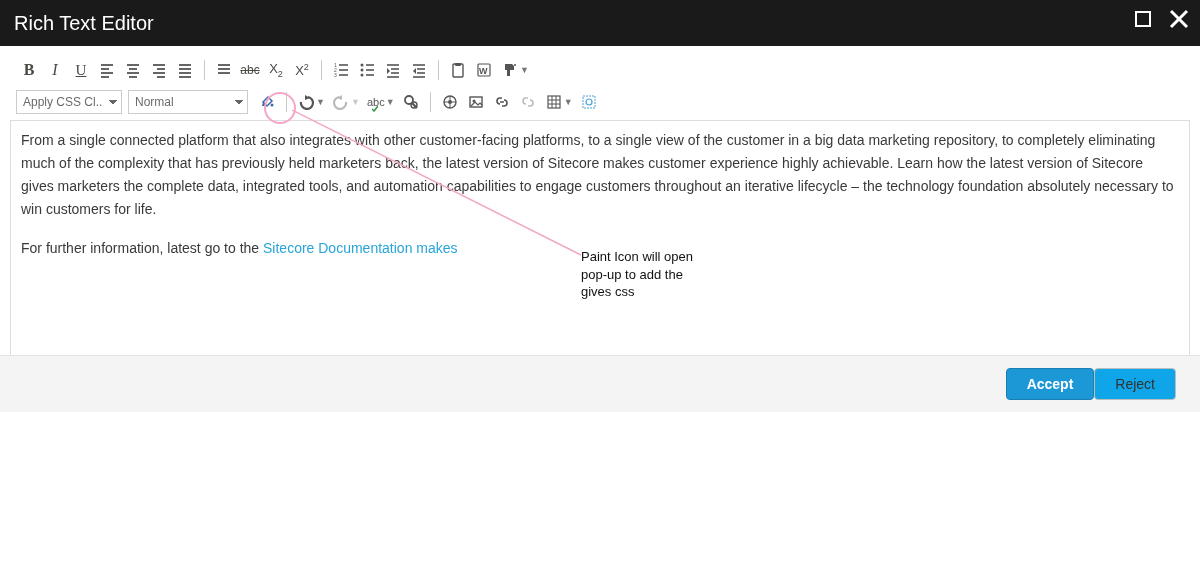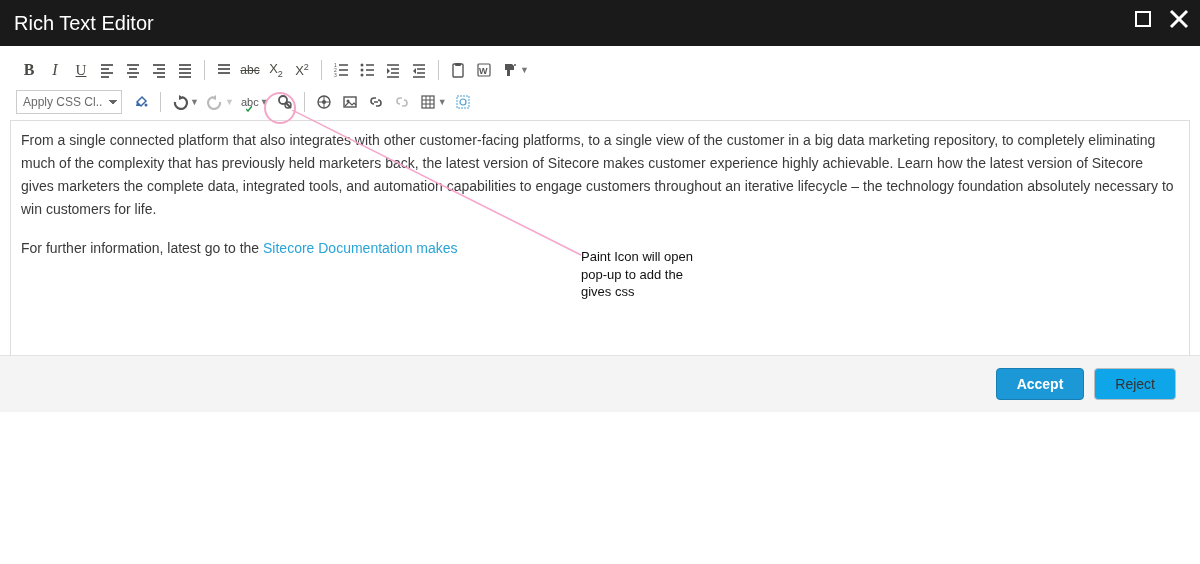--- a/index.html
+++ b/index.html
@@ -17,21 +17,21 @@
 .tb-select{height:24px;border:1px solid #ccc;background:#fff;font-size:12px;color:#6b6b6b;padding:0 18px 0 6px;margin-right:6px;appearance:none;cursor:pointer;background-image:linear-gradient(45deg,transparent 50%,#666 50%),linear-gradient(-45deg,transparent 50%,#666 50%);background-position:right 8px center,right 4px center;background-size:4px 4px,4px 4px;background-repeat:no-repeat;}
 .sel-css{width:106px;}
 .sel-fmt{width:120px;}
 .drop-arrow{font-size:9px;color:#777;margin-left:-3px;margin-right:3px;cursor:pointer;}
 .content-area{border:1px solid #ddd;min-height:320px;padding:8px 10px;font-size:14px;line-height:1.65;color:#3a3a3a;position:relative;}
 .content-area p{margin:0 0 16px 0;}
 .content-area a{color:#28a4d8;text-decoration:none;}
 .view-tabs{display:flex;background:#3f3f3a;height:30px;margin-top:2px;border-top:3px solid #c62121;font-style:italic;}
 .view-tab{padding:0 20px;display:flex;align-items:center;font-size:13px;color:#d2d2d0;cursor:pointer;}
 .view-tab.active{background:#fff;color:#333;}
-.footer{position:absolute;bottom:0;left:0;right:0;background:#f4f4f4;border-top:1px solid #e3e3e3;height:56px;display:flex;align-items:center;justify-content:flex-end;padding-right:24px;gap:10px;}
+.footer{position:absolute;bottom:0;left:0;right:0;background:#f4f4f4;border-top:1px solid #e3e3e3;height:56px;display:flex;align-items:center;justify-content:flex-end;padding-right:24px;}
 .btn{height:32px;padding:0 20px;border-radius:4px;font-size:14px;cursor:pointer;border:1px solid #bdbdbd;background:#0ea5e9;color:#333;}
 .btn.primary{background:#1c98d6;border-color:#177fb3;color:#fff;font-weight:600;}
 .highlight-circle{position:absolute;width:28px;height:28px;border:2px solid #f5a6c8;border-radius:50%;pointer-events:none;left:264px;top:92px;z-index:5;}
 .callout-line{position:absolute;left:292px;top:110px;pointer-events:none;z-index:4;}
 .callout-text{position:absolute;left:581px;top:248px;font-size:13px;color:#111;line-height:1.35;max-width:200px;z-index:6;}
 .strike{text-decoration:line-through;}
 .sub{font-size:9px;vertical-align:sub;}
 .sup{font-size:9px;vertical-align:super;}
 .icon-img{width:16px;height:16px;}
 </style>
@@ -198,20 +198,23 @@
               <circle cx="13" cy="3" r="1" fill="#555"></circle>
             </svg>
           </span>
         <span class="drop-arrow">▼</span>
       </div>
 
       <div class="tb-row">
         <select class="tb-select sel-css">
           <option>Apply CSS Cl...</option>
         </select>
+        <select class="tb-select sel-fmt">
+          <option>Normal</option>
+        </select>
         <span class="tb-btn" style="position:relative">
             <svg class="icon-img">
               <path d="M4 8 L9 3 L13 7 L8 12 Z" fill="none" stroke="#3a6aa8" stroke-width="1.5"></path>
               <path d="M4 8 L8 12 L3 12 Z" fill="#3a6aa8"></path>
               <circle cx="13" cy="11" r="1.5" fill="#3a6aa8"></circle>
             </svg>
           </span>
         <span class="tb-sep"></span>
         <span class="tb-btn">
             <svg class="icon-img">

